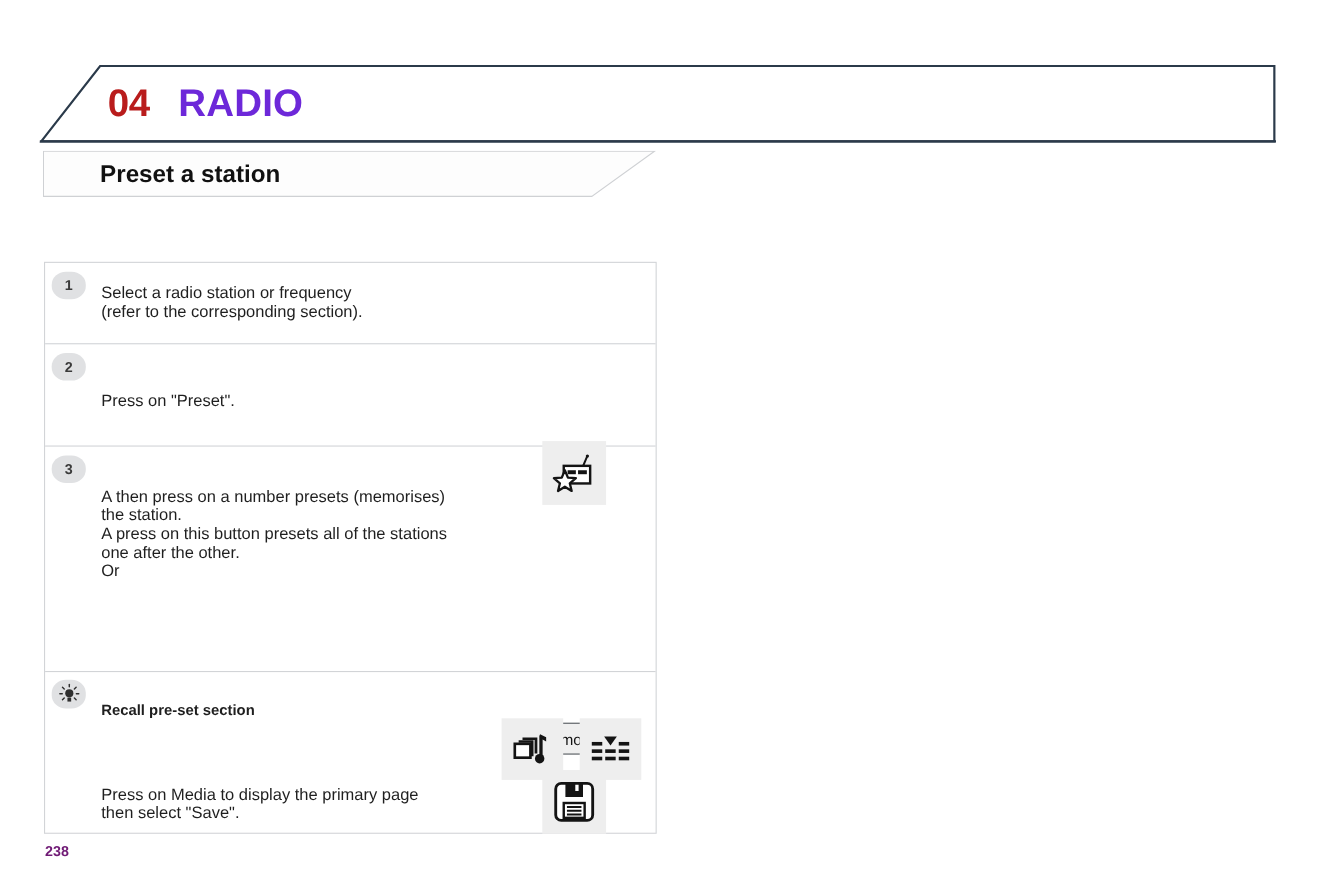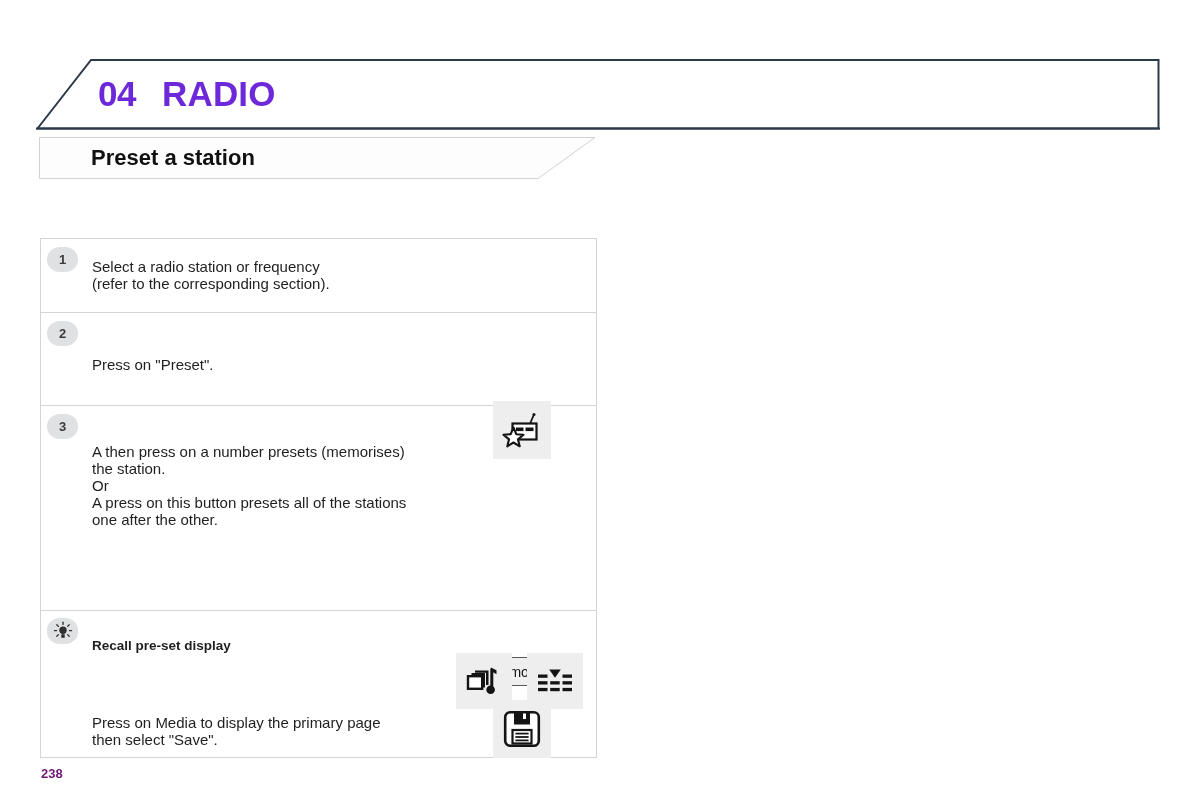--- a/index.html
+++ b/index.html
@@ -36,21 +36,21 @@
     top: 0;
     height: 73px;
     display: flex;
     align-items: center;
     gap: 26px;
   }
   .chapter-num {
     font-size: 35px;
     font-weight: bold;
     letter-spacing: -0.5px;
-    color: #6d28d9;
+    color: #b91c1c;
     line-height: 1;
   }
   .chapter-name {
     font-size: 35px;
     font-weight: bold;
     letter-spacing: 0.2px;
     color: #6d28d9;
     line-height: 1;
   }
 
@@ -247,23 +247,23 @@
         <path d="M 11.5 17.5 L 14.3 24.2 L 21.5 24.7 L 16 29.4 L 17.7 36.3 L 11.5 32.5 L 5.3 36.3 L 7 29.4 L 1.5 24.7 L 8.7 24.2 Z" fill="#ffffff" stroke="#141414" stroke-width="2.1" stroke-linejoin="round"></path>
       </svg>
     </div>
   </div>
 
   <div class="step-row row-3">
     <div class="badge">3</div>
     <div class="step-text t3 text-block">
       <p class="gap-above" style="white-space:pre-line">A then press on a number presets (memorises)
 the station.</p>
-      <p class="gap-above" style="white-space:pre-line">Or</p>
       <p class="gap-above" style="white-space:pre-line">A press on this button presets all of the stations
 one after the other.</p>
+      <p class="gap-above" style="white-space:pre-line">Or</p>
     </div>
 
     <div class="memoire-btn">
       <span class="memoire-bar"></span>
       <span class="memoire-label">Mémoire 1</span>
     </div>
 
     <div class="icon-tile tile-save">
       <svg width="38" height="38" viewBox="0 0 38 38">
         <rect x="2.2" y="2.2" width="33.6" height="33.6" rx="5" ry="5" fill="#ffffff" stroke="#141414" stroke-width="2.6"></rect>
@@ -288,21 +288,21 @@
           <line x1="1.4" y1="9.6" x2="3.6" y2="9.6"></line>
           <line x1="18.6" y1="9.6" x2="16.4" y2="9.6"></line>
           <line x1="3.8" y1="15.2" x2="5.4" y2="13.6"></line>
           <line x1="16.2" y1="15.2" x2="14.6" y2="13.6"></line>
         </g>
         <circle cx="10" cy="9.3" r="3.7" fill="#2f2f2f"></circle>
         <rect x="8.3" y="13.2" width="3.4" height="3.6" fill="#2f2f2f"></rect>
       </svg>
     </div>
 
-    <div class="step-text t-tip-head">Recall pre-set display</div>
+    <div class="step-text t-tip-head">Recall pre-set section</div>
 
     <div class="step-text t-tip-body" style="white-space:pre-line">
       <span>Press on </span><b>Media</b><span> to display the primary page
 then select "</span><b>Save</b><span>".</span>
     </div>
 
     <div class="icon-tile tile-media">
       <svg width="40" height="40" viewBox="0 0 40 40">
 
         <path d="M 11 9.5 L 24.5 9.5 L 24.5 24 L 22 24 L 22 11.8 L 11 11.8 Z" fill="#141414"></path>

